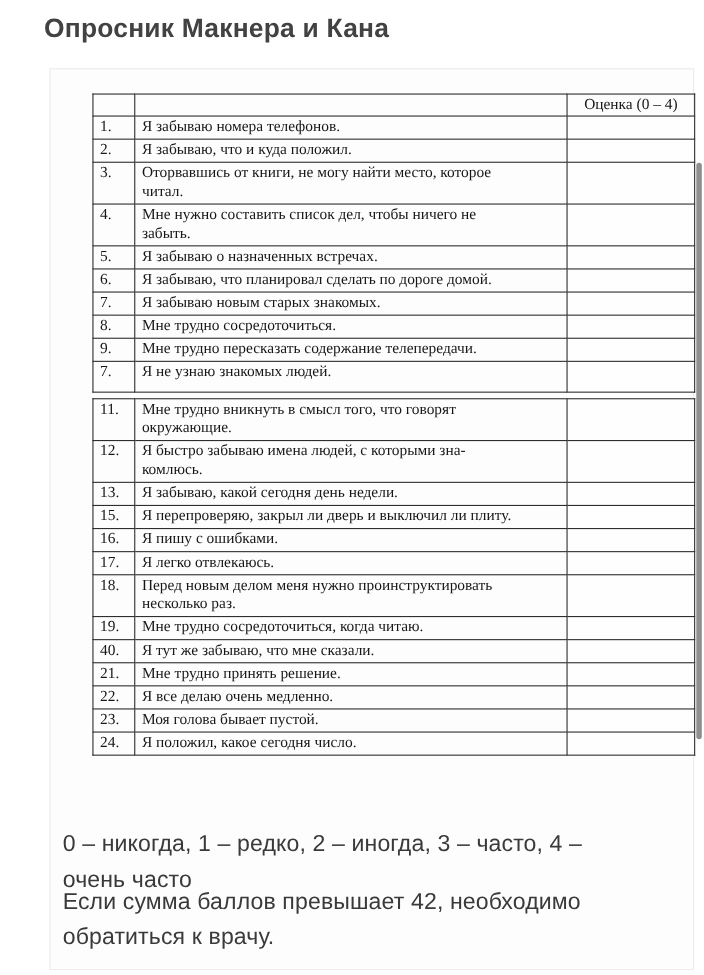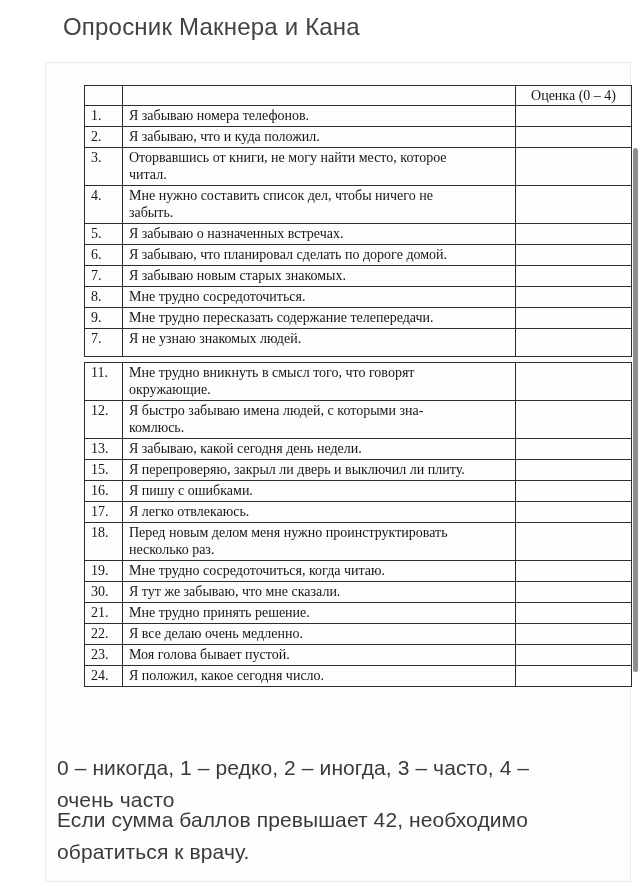--- a/index.html
+++ b/index.html
@@ -10,26 +10,26 @@
   }
   .page {
     position: relative;
     width: 640px;
     height: 886px;
     background: #ffffff;
     overflow: hidden;
   }
   .page-title {
     position: absolute;
-    left: 63px;
+    left: 40px;
     top: 12px;
     margin: 0;
     font-size: 24px;
     line-height: 30px;
-    font-weight: 400;
+    font-weight: 700;
     color: #424242;
     letter-spacing: 0.2px;
   }
   .card {
     position: absolute;
     left: 45px;
     top: 62px;
     width: 586px;
     height: 820px;
     background: #fdfdfd;
@@ -217,21 +217,21 @@
     <td class="question-text-cell">Перед новым делом меня нужно проинструктировать
 несколько раз.</td>
     <td class="score-input-cell"></td>
   </tr>
             <tr>
     <td class="row-number-cell">19.</td>
     <td class="question-text-cell">Мне трудно сосредоточиться, когда читаю.</td>
     <td class="score-input-cell"></td>
   </tr>
             <tr>
-    <td class="row-number-cell">30.</td>
+    <td class="row-number-cell">40.</td>
     <td class="question-text-cell">Я тут же забываю, что мне сказали.</td>
     <td class="score-input-cell"></td>
   </tr>
             <tr>
     <td class="row-number-cell">21.</td>
     <td class="question-text-cell">Мне трудно принять решение.</td>
     <td class="score-input-cell"></td>
   </tr>
             <tr>
     <td class="row-number-cell">22.</td>

